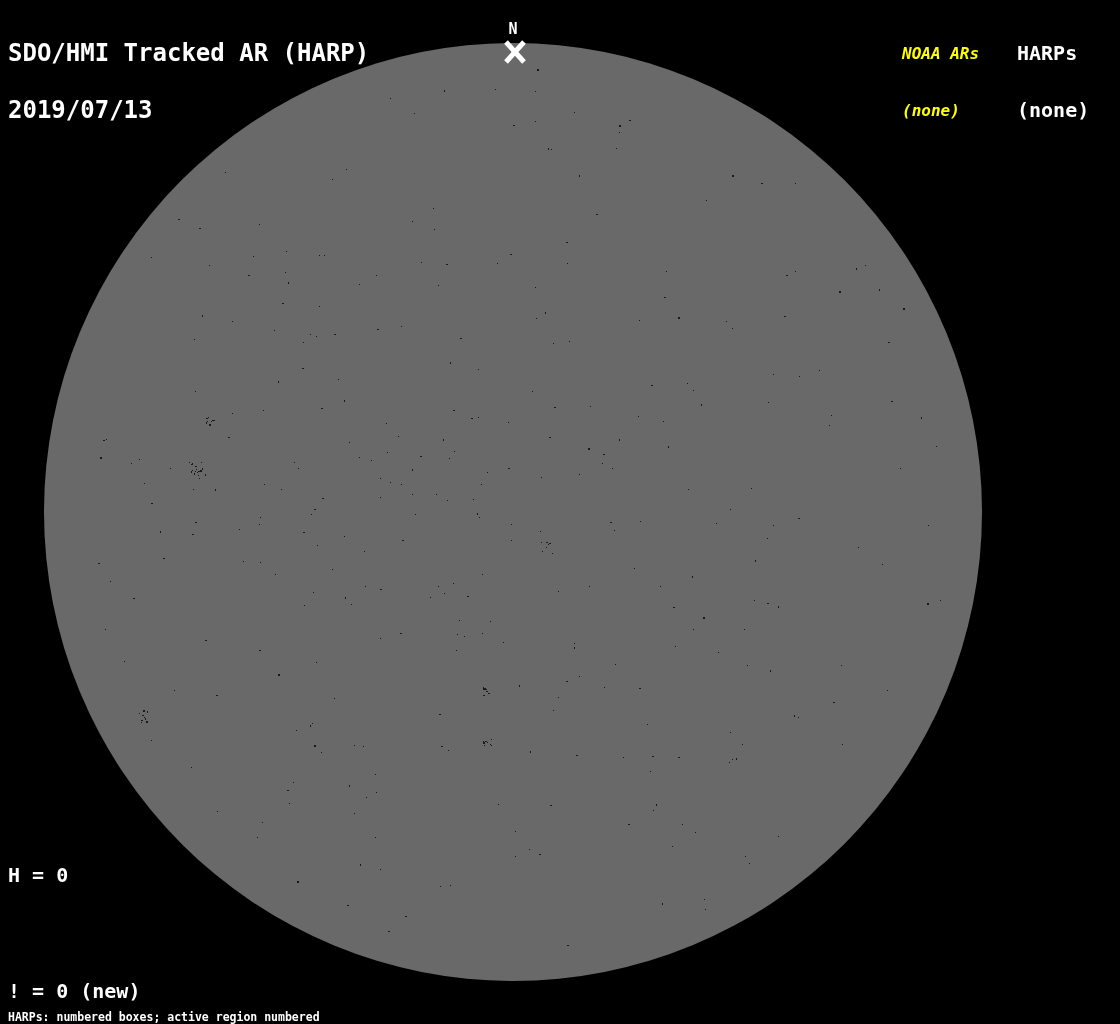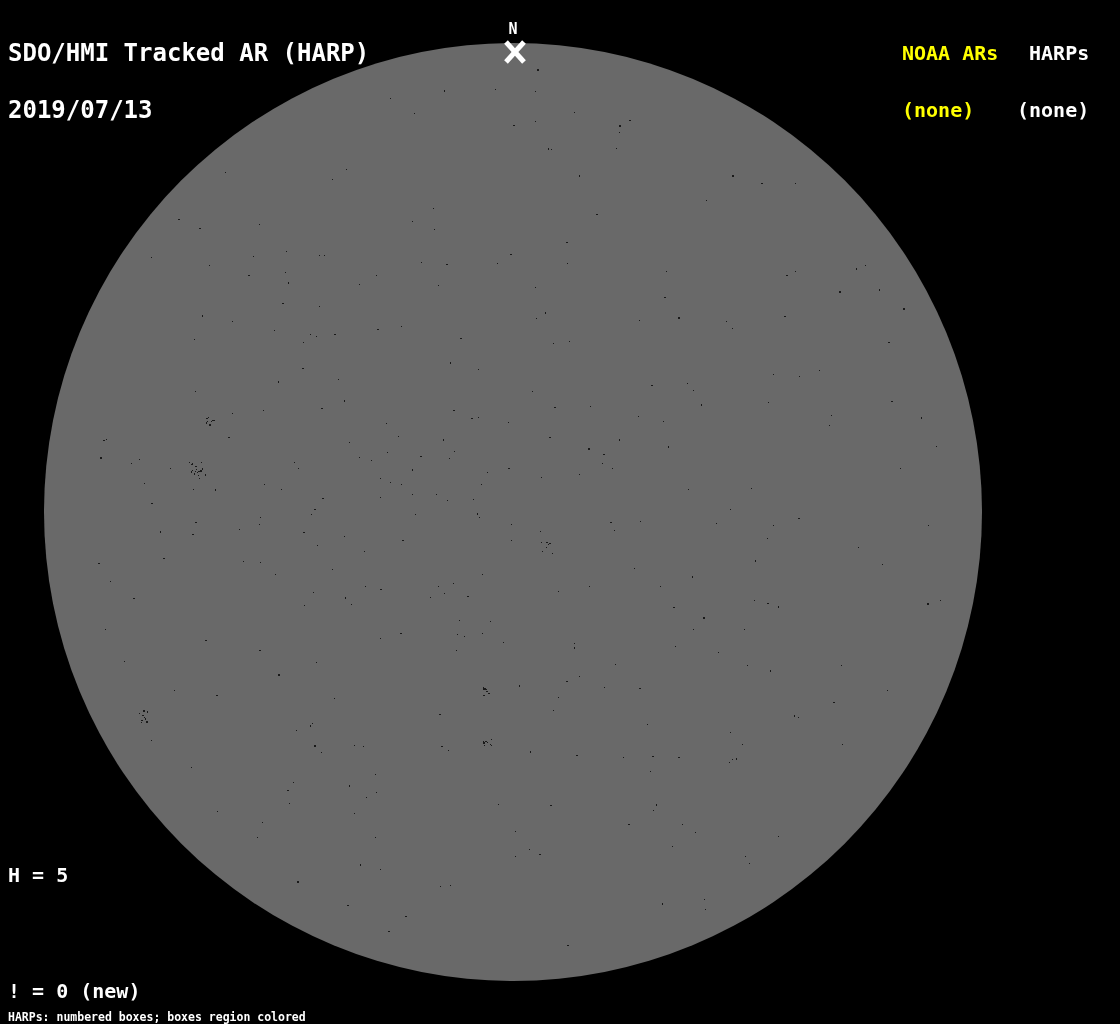--- a/index.html
+++ b/index.html
@@ -16,27 +16,27 @@
   .disk{fill:var(--disk-fill,#696969);}
   .speckles rect{fill:var(--speckle,#1a1a1a);}
 
   .hdr-left{
     position:absolute;left:8px;top:6px;
     font-size:24px;line-height:19px;
     color:var(--text,#fff);white-space:pre;
   }
   .hdr-noaa{
     position:absolute;left:902px;top:6px;
-    font-size:20px;line-height:19px;
-    color:var(--noaa-accent,#ff0);white-space:pre;
+    font-size:16px;line-height:19px;
+    color:var(--noaa-accent,#ff0);white-space:pre;font-style:italic;
   }
   .hdr-harps{
     position:absolute;left:1017px;top:6px;
     font-size:20px;line-height:19px;
-    color:var(--text,#fff);white-space:pre;text-align:right;
+    color:var(--text,#fff);white-space:pre;
   }
   .north-label{
     position:absolute;left:513px;top:22px;
     transform:translateX(-50%);
     font-size:15px;line-height:15px;
     color:var(--marker,#fff);
   }
   .north-x{
     position:absolute;left:503px;top:40px;
     stroke:var(--marker,#fff);stroke-width:5;stroke-linecap:butt;
@@ -468,29 +468,29 @@
     <div>(none)</div>
   </div>
 
   <div class="north-label">N</div>
   <svg class="north-x" width="24" height="24" viewBox="0 0 24 24">
     <line x1="3" y1="2" x2="21" y2="22"></line>
     <line x1="21" y1="2" x2="3" y2="22"></line>
   </svg>
 
   <div class="legend">
-    <div>H = 5</div>
+    <div>H = 0</div>
     <div class="legend-items">
       <div>! = 0 (new)</div>
       
       
       
       
       
     </div>
   </div>
 
   <div class="footer">
-    <div>HARPs: numbered boxes; boxes region colored</div>
+    <div>HARPs: numbered boxes; active region numbered</div>
     
   </div>
 
 </div>
 
 </body></html>

